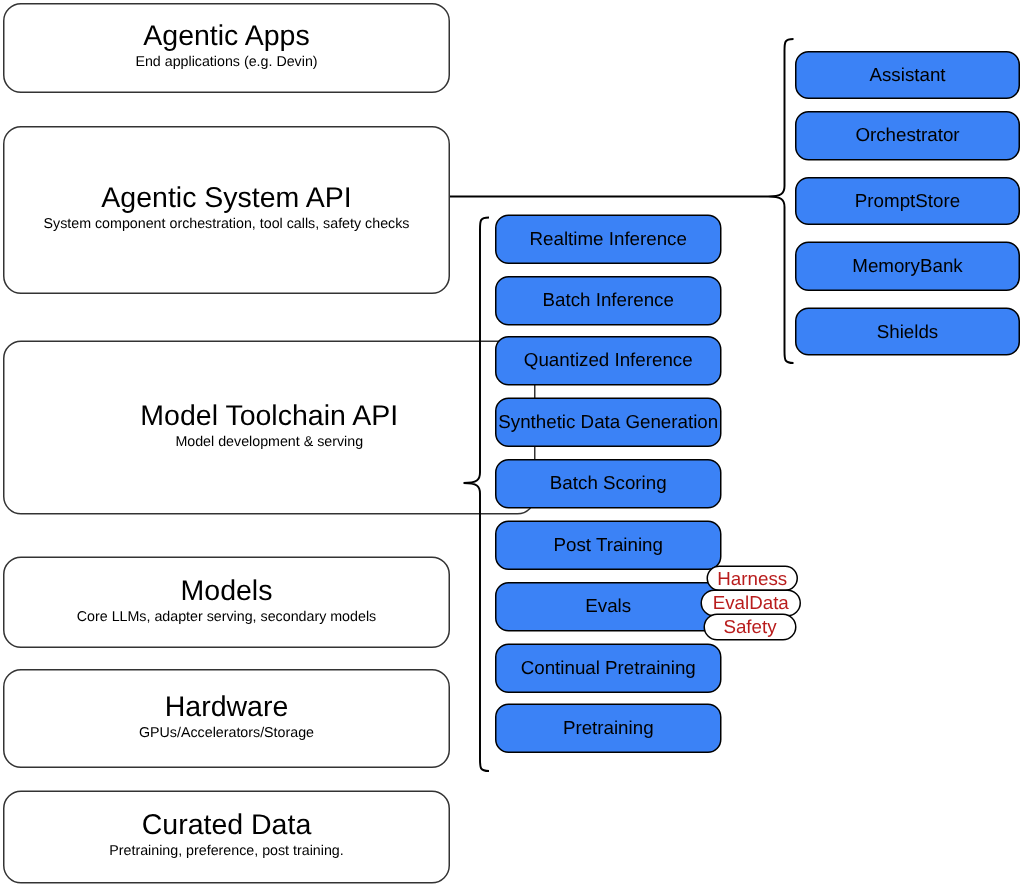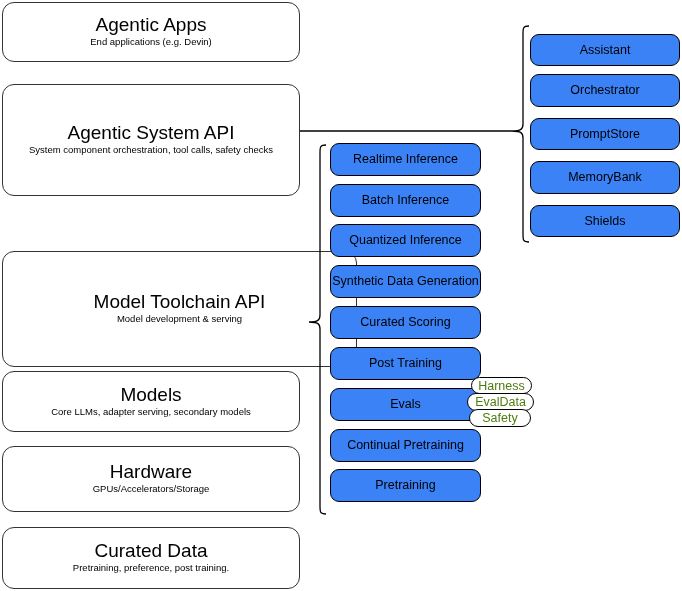--- a/index.html
+++ b/index.html
@@ -69,21 +69,21 @@
     position: absolute;
     box-sizing: border-box;
     border: 1.4px solid #000000;
     border-radius: 999px;
     background: #ffffff;
     display: flex;
     align-items: center;
     justify-content: center;
     font-size: 12.5px;
     line-height: 14px;
-    color: #4d7c0f;
+    color: #b91c1c;
     white-space: nowrap;
     z-index: 5;
   }
 
   
   #connectors {
     position: absolute;
     left: 0;
     top: 0;
     width: 682px;
@@ -126,21 +126,21 @@
   <div class="layer" style="left:2px; top:2px; width:298px; height:60px;">
     <div class="layer-title">Agentic Apps</div>
     <div class="layer-sub">End applications (e.g. Devin)</div>
   </div>
 
   <div class="layer" style="left:2px; top:84px; width:298px; height:112px;">
     <div class="layer-title">Agentic System API</div>
     <div class="layer-sub">System component orchestration, tool calls, safety checks</div>
   </div>
 
-  <div class="layer" style="left:2px; top:227px; width:355px; height:116px;margin-top:24px;">
+  <div class="layer" style="left:2px; top:227px; width:355px; height:116px;">
     <div class="layer-title">Model Toolchain API</div>
     <div class="layer-sub">Model development &amp; serving</div>
   </div>
 
   <div class="layer" style="left:2px; top:371px; width:298px; height:61px;">
     <div class="layer-title">Models</div>
     <div class="layer-sub">Core LLMs, adapter serving, secondary models</div>
   </div>
 
   <div class="layer" style="left:2px; top:446px; width:298px; height:66px;">
@@ -150,21 +150,21 @@
 
   <div class="layer" style="left:2px; top:527px; width:298px; height:62px;">
     <div class="layer-title">Curated Data</div>
     <div class="layer-sub">Pretraining, preference, post training.</div>
   </div>
 
   <div class="chip" style="left:330px; top:143px; width:151px; height:33px;">Realtime Inference</div>
   <div class="chip" style="left:330px; top:184px; width:151px; height:33px;">Batch Inference</div>
   <div class="chip" style="left:330px; top:224px; width:151px; height:33px;">Quantized Inference</div>
   <div class="chip" style="left:330px; top:265px; width:151px; height:33px;">Synthetic Data Generation</div>
-  <div class="chip" style="left:330px; top:306px; width:151px; height:33px;">Curated Scoring</div>
+  <div class="chip" style="left:330px; top:306px; width:151px; height:33px;">Batch Scoring</div>
   <div class="chip" style="left:330px; top:347px; width:151px; height:33px;">Post Training</div>
   <div class="chip" style="left:330px; top:388px; width:151px; height:33px;">Evals</div>
   <div class="chip" style="left:330px; top:429px; width:151px; height:33px;">Continual Pretraining</div>
   <div class="chip" style="left:330px; top:469px; width:151px; height:33px;">Pretraining</div>
 
   <div class="pill" style="left:471px; top:377px; width:61px; height:17px;">Harness</div>
   <div class="pill" style="left:467px; top:393px; width:67px; height:18px;">EvalData</div>
   <div class="pill" style="left:469px; top:409px; width:62px; height:18px;">Safety</div>
 
   <div class="chip" style="left:530px; top:34px; width:150px; height:32px;">Assistant</div>

